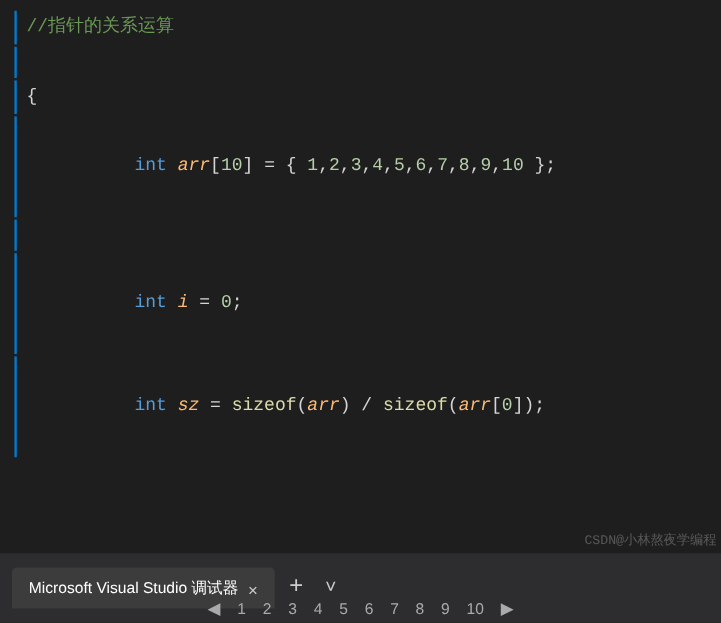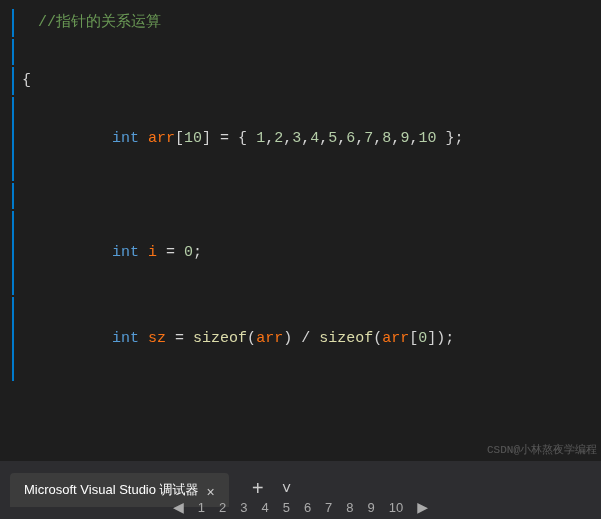--- a/index.html
+++ b/index.html
@@ -48,25 +48,25 @@
       justify-content: flex-end;
     }
 
     .line-content {
       color: #d4d4d4;
       font-size: 15px;
       line-height: 28px;
     }
 
     
-    .comment { color: #6a9955; margin-left: 16px; }
+    .comment { color: #6a9955; }
     .keyword { color: #569cd6; }
     .func { color: #dcdcaa; }
     .number { color: #b5cea8; }
-    .var { color: #f97316; }
+    .var { color: #fdba74; font-style: italic; }
     .plain { color: #d4d4d4; }
 
     
     .taskbar {
       position: absolute;
       bottom: 0;
       left: 0;
       right: 0;
       height: 58px;
       background: #2d2d30;
@@ -80,21 +80,21 @@
     .taskbar-tab {
       display: flex;
       align-items: flex-end;
       background: #3c3c3c;
       color: #fff;
       font-family: 'Segoe UI', Arial, sans-serif;
       font-size: 13px;
       padding: 8px 14px;
       border-radius: 4px 4px 0 0;
       gap: 8px;
-      margin-right: 13px;
+      margin-right: 2px;
       white-space: nowrap;
     }
 
     .taskbar-tab .close-btn {
       color: #ccc;
       font-size: 14px;
       cursor: pointer;
       line-height: 1;
     }
 

